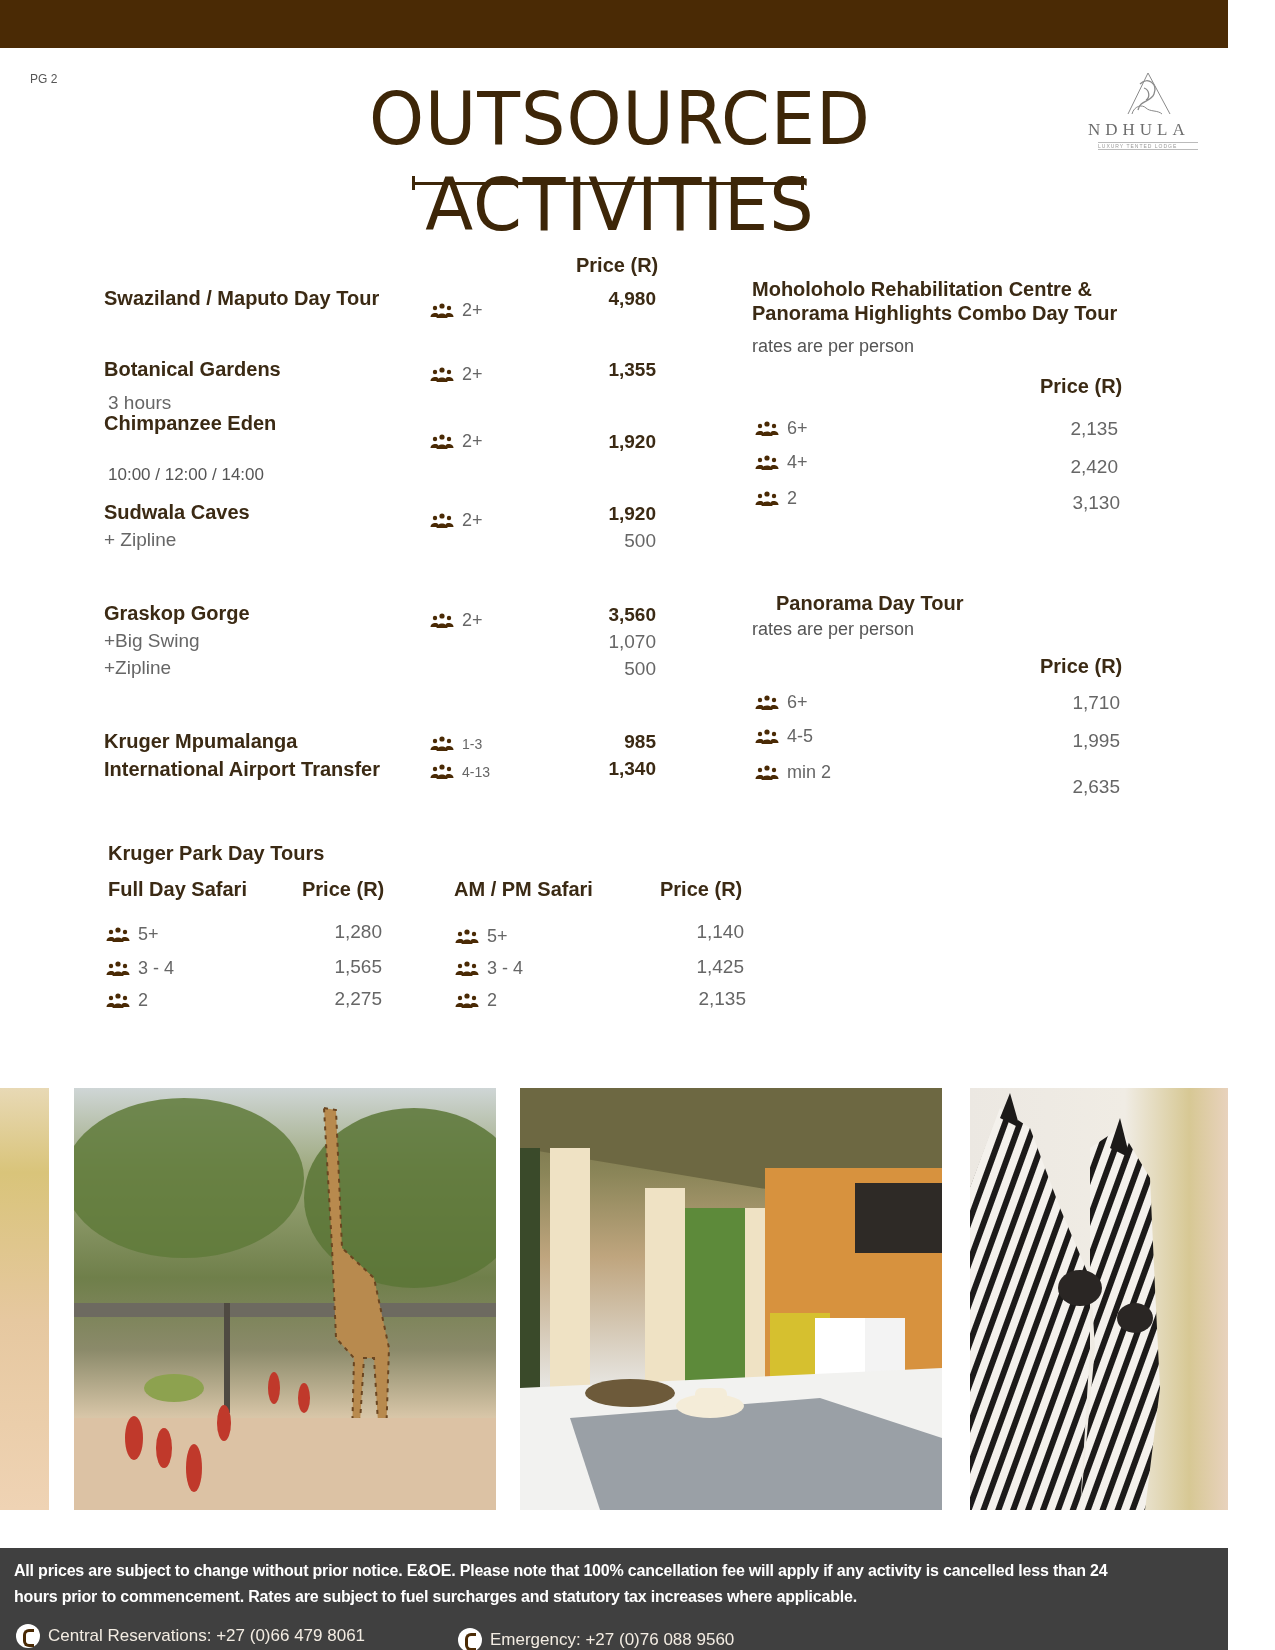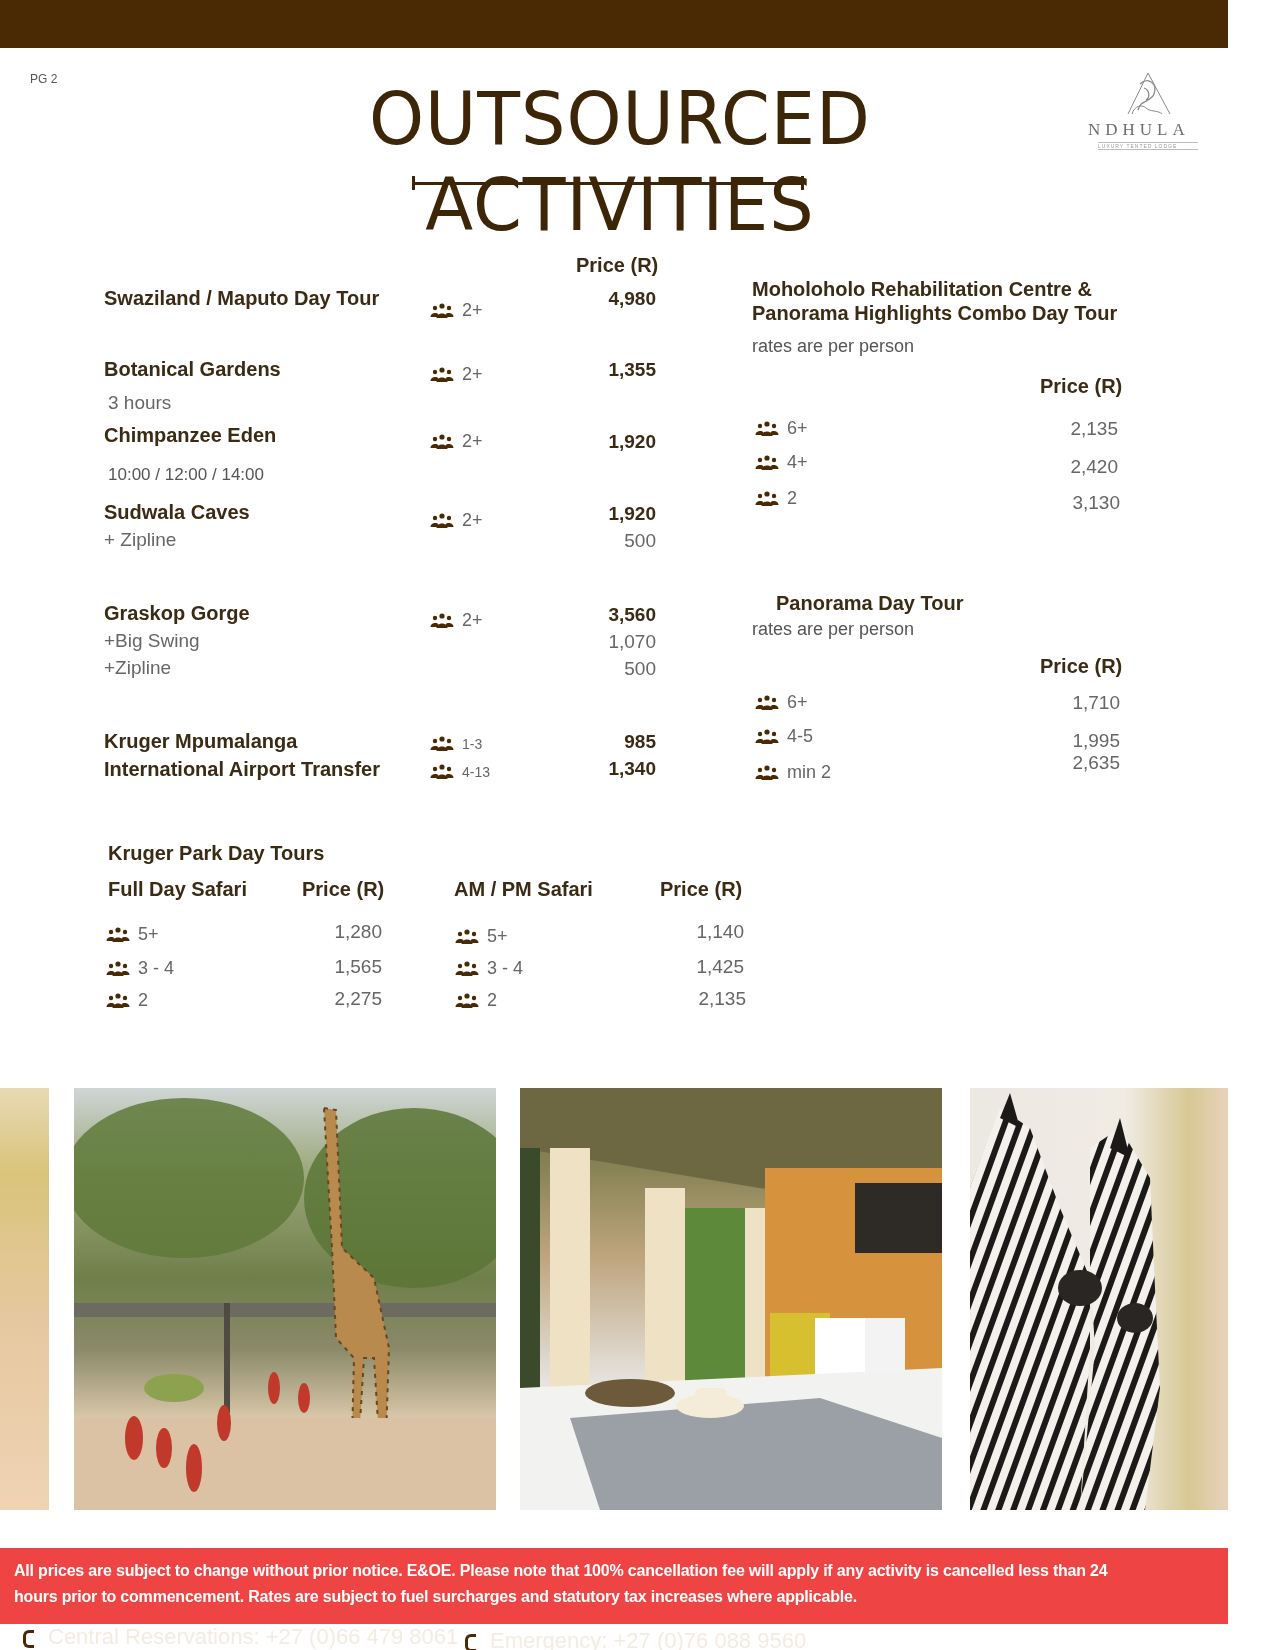--- a/index.html
+++ b/index.html
@@ -27,23 +27,23 @@
   .price-b { font-weight: 700; font-size: 19px; color: #3b2a14; text-align: right; width: 110px; }
   .price-l { font-size: 19px; color: #666; text-align: right; width: 110px; }
   .hdr { font-weight: 700; font-size: 20px; color: #3b2a14; }
   .grp { display: flex; align-items: center; gap: 8px; font-size: 18px; color: #666; }
   .grp.sm span.t { font-size: 14px; }
   .icon-people { width: 24px; height: 16px; display: inline-block; }
 
   .photos { position: absolute; top: 1088px; height: 422px; }
   .ph { position: absolute; top: 0; height: 422px; overflow: hidden; }
 
-  .footer { position: absolute; left: 0; top: 1548px; width: 1228px; height: 76px; background: #ef4444; color: #fff; }
+  .footer { position: absolute; left: 0; top: 1548px; width: 1228px; height: 102px; background: #404040; color: #fff; }
   .footer p { position: absolute; left: 14px; font-size: 16px; font-weight: 700; letter-spacing: -0.2px; }
-  .contact { position: absolute; top: 76px; display: flex; align-items: center; gap: 8px; font-size: 22px; color: #f3ece2; }
+  .contact { position: absolute; top: 76px; display: flex; align-items: center; gap: 8px; font-size: 17px; color: #f3ece2; }
   .phone-icon { width: 24px; height: 24px; border-radius: 50%; background: #fff; position: relative; }
   .phone-icon::after { content: ""; position: absolute; left: 7px; top: 5px; width: 8px; height: 12px; border: 3px solid #4a2a05; border-right: none; border-radius: 6px 0 0 6px; }
 </style>
 </head>
 <body>
 
 <svg width="0" height="0" style="position:absolute">
   <defs>
     <symbol id="people" viewBox="0 0 24 16">
       <circle cx="12" cy="3" r="2.6" fill="#4a2a05"></circle>
@@ -85,21 +85,21 @@
 <div class="abs act-name" style="left:104px;top:358px;">Botanical Gardens</div>
 <div class="abs sub" style="left:108px;top:392px;">3 hours</div>
 <div class="abs grp" style="left:430px;top:364px;">
   <svg class="icon-people">
       <use href="#people"></use>
     </svg>
   <span class="t">2+</span>
 </div>
 <div class="abs price-b" style="left:546px;top:359px;">1,355</div>
 
-<div class="abs act-name" style="left:104px;top:424px;text-align:right;">Chimpanzee Eden</div>
+<div class="abs act-name" style="left:104px;top:412px;text-align:right;">Chimpanzee Eden</div>
 <div class="abs small" style="left:108px;top:465px;">10:00  /  12:00  /  14:00</div>
 <div class="abs grp" style="left:430px;top:431px;">
   <svg class="icon-people">
       <use href="#people"></use>
     </svg>
   <span class="t">2+</span>
 </div>
 <div class="abs price-b" style="left:546px;top:431px;">1,920</div>
 
 <div class="abs act-name" style="left:104px;top:501px;">Sudwala Caves</div>
@@ -185,21 +185,21 @@
     </svg>
   <span class="t">4-5</span>
 </div>
 <div class="abs price-l" style="left:1010px;top:730px;">1,995</div>
 <div class="abs grp" style="left:755px;top:762px;">
   <svg class="icon-people">
       <use href="#people"></use>
     </svg>
   <span class="t">min 2</span>
 </div>
-<div class="abs price-l" style="left:1010px;top:752px;">2,635</div>
+<div class="abs price-l" style="left:1010px;top:776px;">2,635</div>
 
 <div class="abs act-name" style="left:108px;top:842px;">Kruger Park Day Tours</div>
 <div class="abs hdr" style="left:108px;top:878px;">Full Day Safari</div>
 <div class="abs hdr" style="left:302px;top:878px;">Price (R)</div>
 <div class="abs hdr" style="left:454px;top:878px;">AM / PM Safari</div>
 <div class="abs hdr" style="left:660px;top:878px;">Price (R)</div>
 
 <div class="abs grp" style="left:106px;top:924px;">
   <svg class="icon-people">
       <use href="#people"></use>

